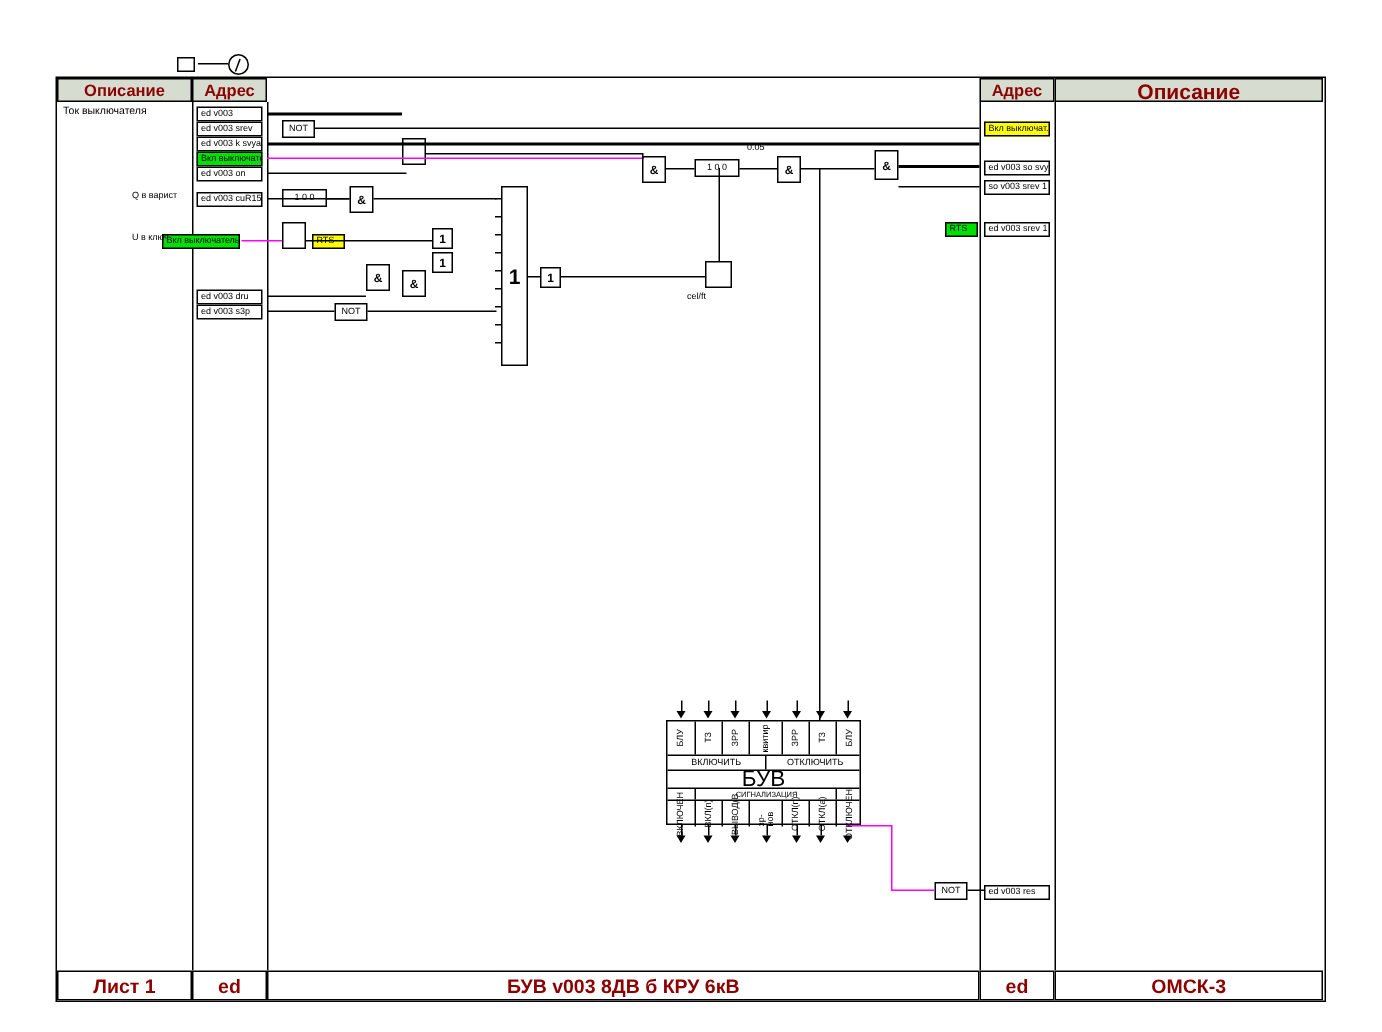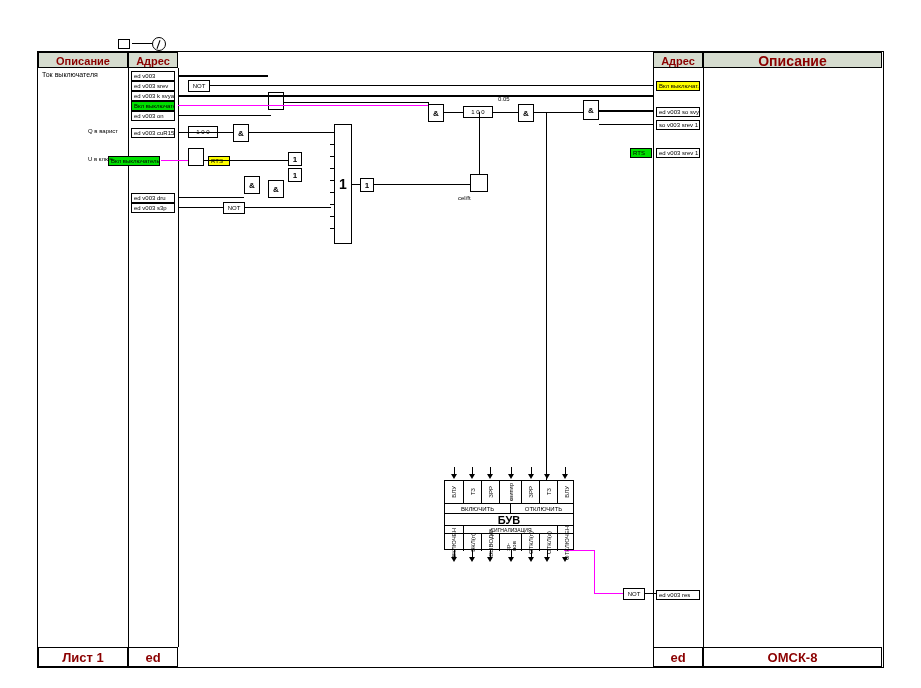--- a/index.html
+++ b/index.html
@@ -249,21 +249,21 @@
             <span class="vtxt">БЛУ</span>
           </div>
       </div>
 
       <div class="row" style="top:22px;height:10px">
         <div class="cell" style="left:0;width:65px;border-left:none;font-size:6px">ВКЛЮЧИТЬ</div>
         <div class="cell" style="left:65px;width:65px;font-size:6px">ОТКЛЮЧИТЬ</div>
       </div>
 
       <div class="row" style="top:32px;height:12px">
-        <div class="cell" style="left:0;width:100%;border-left:none;font-size:11px;font-weight:bold">БУВ</div>
+        <div class="cell" style="left:0;width:100%;border-left:none;font-size:15px;font-weight:normal">БУВ</div>
       </div>
 
       <div class="row" style="top:44px;height:8px">
         <div class="cell" style="left:0;width:18px;border-left:none"></div>
         <div class="cell" style="left:18px;width:94px;font-size:5px">СИГНАЛИЗАЦИЯ</div>
         <div class="cell" style="left:112px;width:18px"></div>
       </div>
 
       <div class="row" style="top:52px;height:18px">
         <div class="cell" style="left:0;width:18px;border-left:none">
@@ -285,17 +285,18 @@
             <span class="vtxt">ОТКЛ(а)</span>
           </div>
         <div class="cell" style="left:112px;width:18px">
             <span class="vtxt">ОТКЛЮЧЕН</span>
           </div>
       </div>
     </div>
 
     <div class="ftr" style="left:0;width:90px">Лист 1</div>
     <div class="ftr" style="left:90px;width:50px">ed</div>
+    <div class="ftr" style="left:140px;width:475px">БУВ v003  8ДВ б КРУ 6кВ</div>
     <div class="ftr" style="left:615px;width:50px">ed</div>
-    <div class="ftr" style="left:665px;width:179px">ОМСК-8</div>
+    <div class="ftr" style="left:665px;width:179px">ОМСК-3</div>
 
   </div>
 </div>
 
 </body></html>

